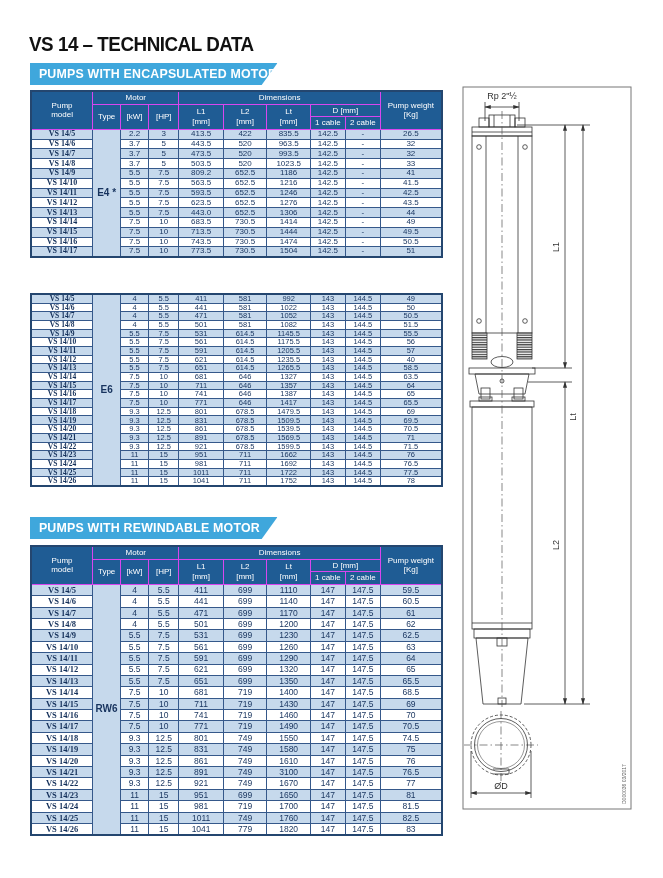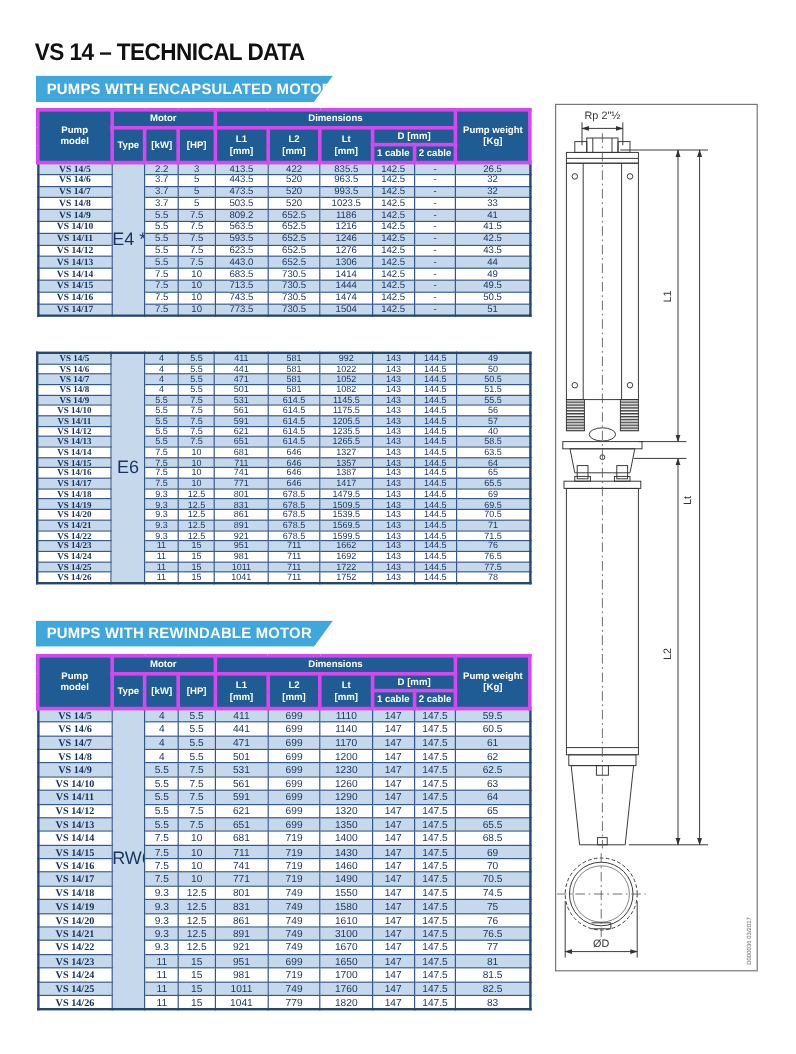--- a/index.html
+++ b/index.html
@@ -13,30 +13,30 @@
             color:#fff; font-weight:bold; font-size:12.5px; line-height:22px; padding-left:9px;
             letter-spacing:0.2px; clip-path:polygon(0 0, 100% 0, calc(100% - 16px) 100%, 0 100%);
             transform:scaleX(0.99); transform-origin:left; }
   .banner1 { top:63px; }
   .banner2 { top:517px; }
 
   table.data { position:absolute; left:30px; width:413px; border-collapse:collapse;
                table-layout:fixed; border:2px solid #24466f; }
   .t1 { top:90px; } .t2 { top:293px; } .t3 { top:545px; }
 
-  th { background:#1f5c94; color:#fff; font-weight:bold; font-size:8px; text-align:center;
-       border:3px solid #d946ef; white-space:pre-line; line-height:1.2; padding:1px 0; }
+  th { background:#1f5c94; color:#fff; font-weight:normal; font-size:8px; text-align:center;
+       border:1px solid #d946ef; white-space:pre-line; line-height:1.2; padding:1px 0; }
   th.grp { height:13px; }
   td { border:1px solid #35588a; font-size:8px; text-align:center; color:#17335e;
        padding:0; line-height:1; vertical-align:middle; overflow:hidden; white-space:nowrap; }
   .t1 td { height:9.8px; } .t2 td { height:8.7px; font-size:7.5px; } .t3 td { height:11.4px; font-size:8.5px; }
   tbody tr:nth-child(odd) td { background:#c6d9ec; }
   tbody tr:nth-child(even) td { background:#fff; }
   td.model { font-weight:bold; color:#14305a;font-family:Liberation Serif, serif; }
-  td.type-cell { background:#c6d9ec !important; font-weight:normal; font-size:15px; color:#17335e; }
+  td.type-cell { background:#c6d9ec !important; font-weight:bold; font-size:10px; color:#17335e; }
 
   .footnote { position:absolute; left:30px; top:292px; font-size:8px; color:#3c3c3c; }
 
   .drawing { position:absolute; left:460px; top:85px; width:175px; height:730px; }
   svg text { font-family:"Liberation Sans", sans-serif; }
 </style>
 </head>
 <body>
 
 <div class="page">

